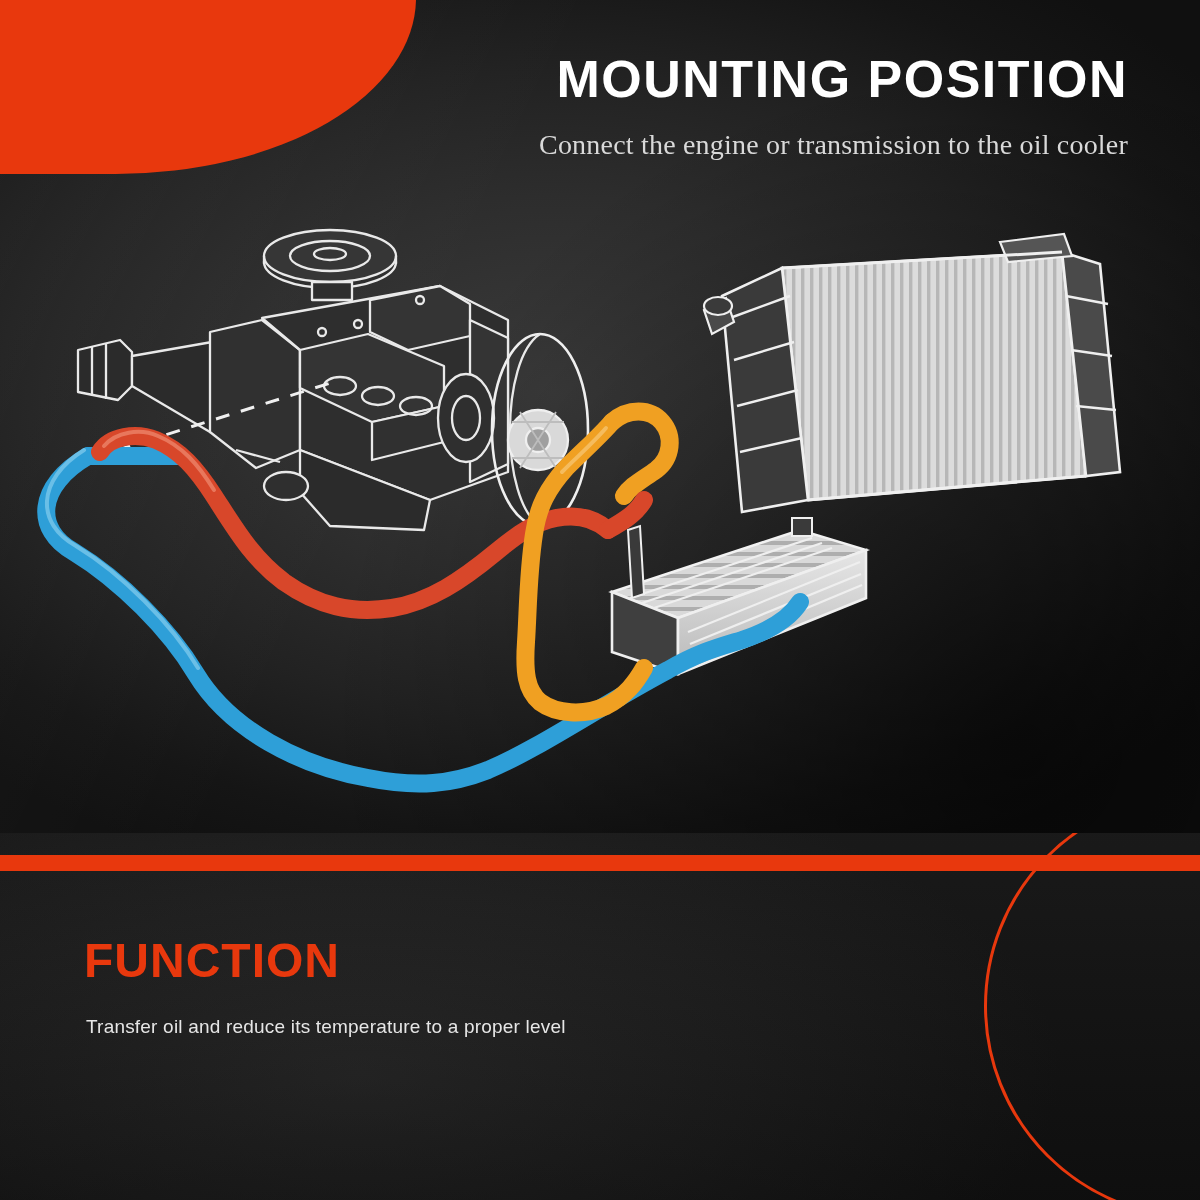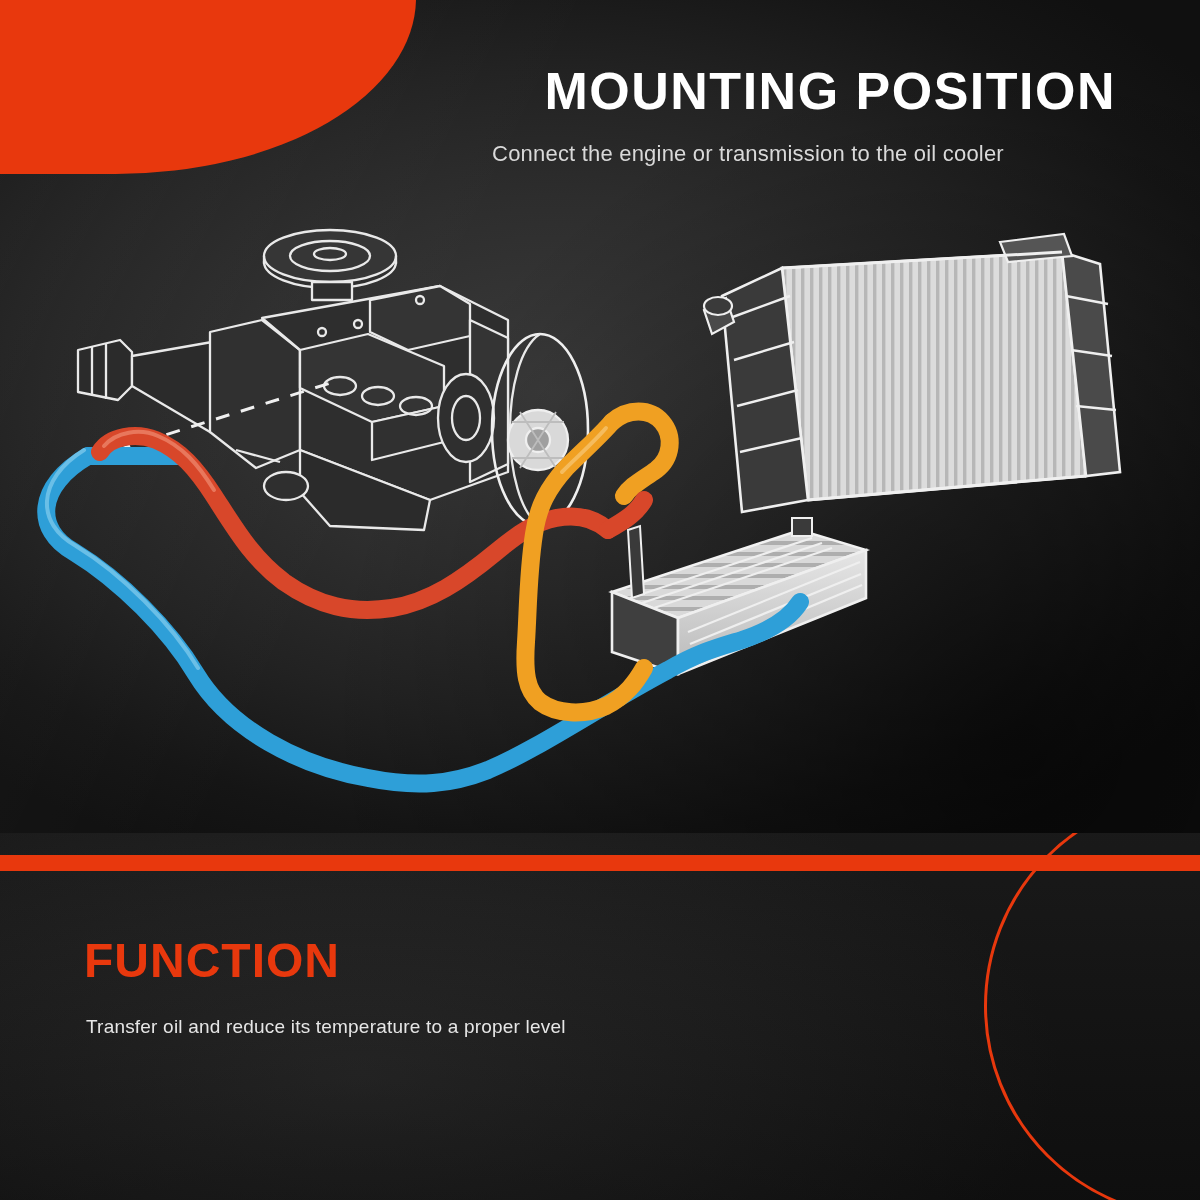--- a/index.html
+++ b/index.html
@@ -54,30 +54,31 @@
     text-align: right;
     z-index: 4;
     width: 760px;
   }
   .main-title {
     color: #ffffff;
     font-size: 52px;
     font-weight: bold;
     letter-spacing: 1.5px;
     line-height: 1.05;
-    margin: 12px;
+    margin: 0;
     text-align: right;
   }
   .main-sub {
     color: #d9d9d9;
-    font-size: 22px;
+    font-size: 28px;
     font-weight: normal;
     margin: 22px 0 0 0;
-    text-align: center;
+    text-align: right;
     letter-spacing: 0.2px;
+    font-family: Liberation Serif, serif;
   }
 
   .diagram-wrap {
     position: absolute;
     left: 0;
     top: 200px;
     width: 1200px;
     height: 640px;
     z-index: 2;
   }

